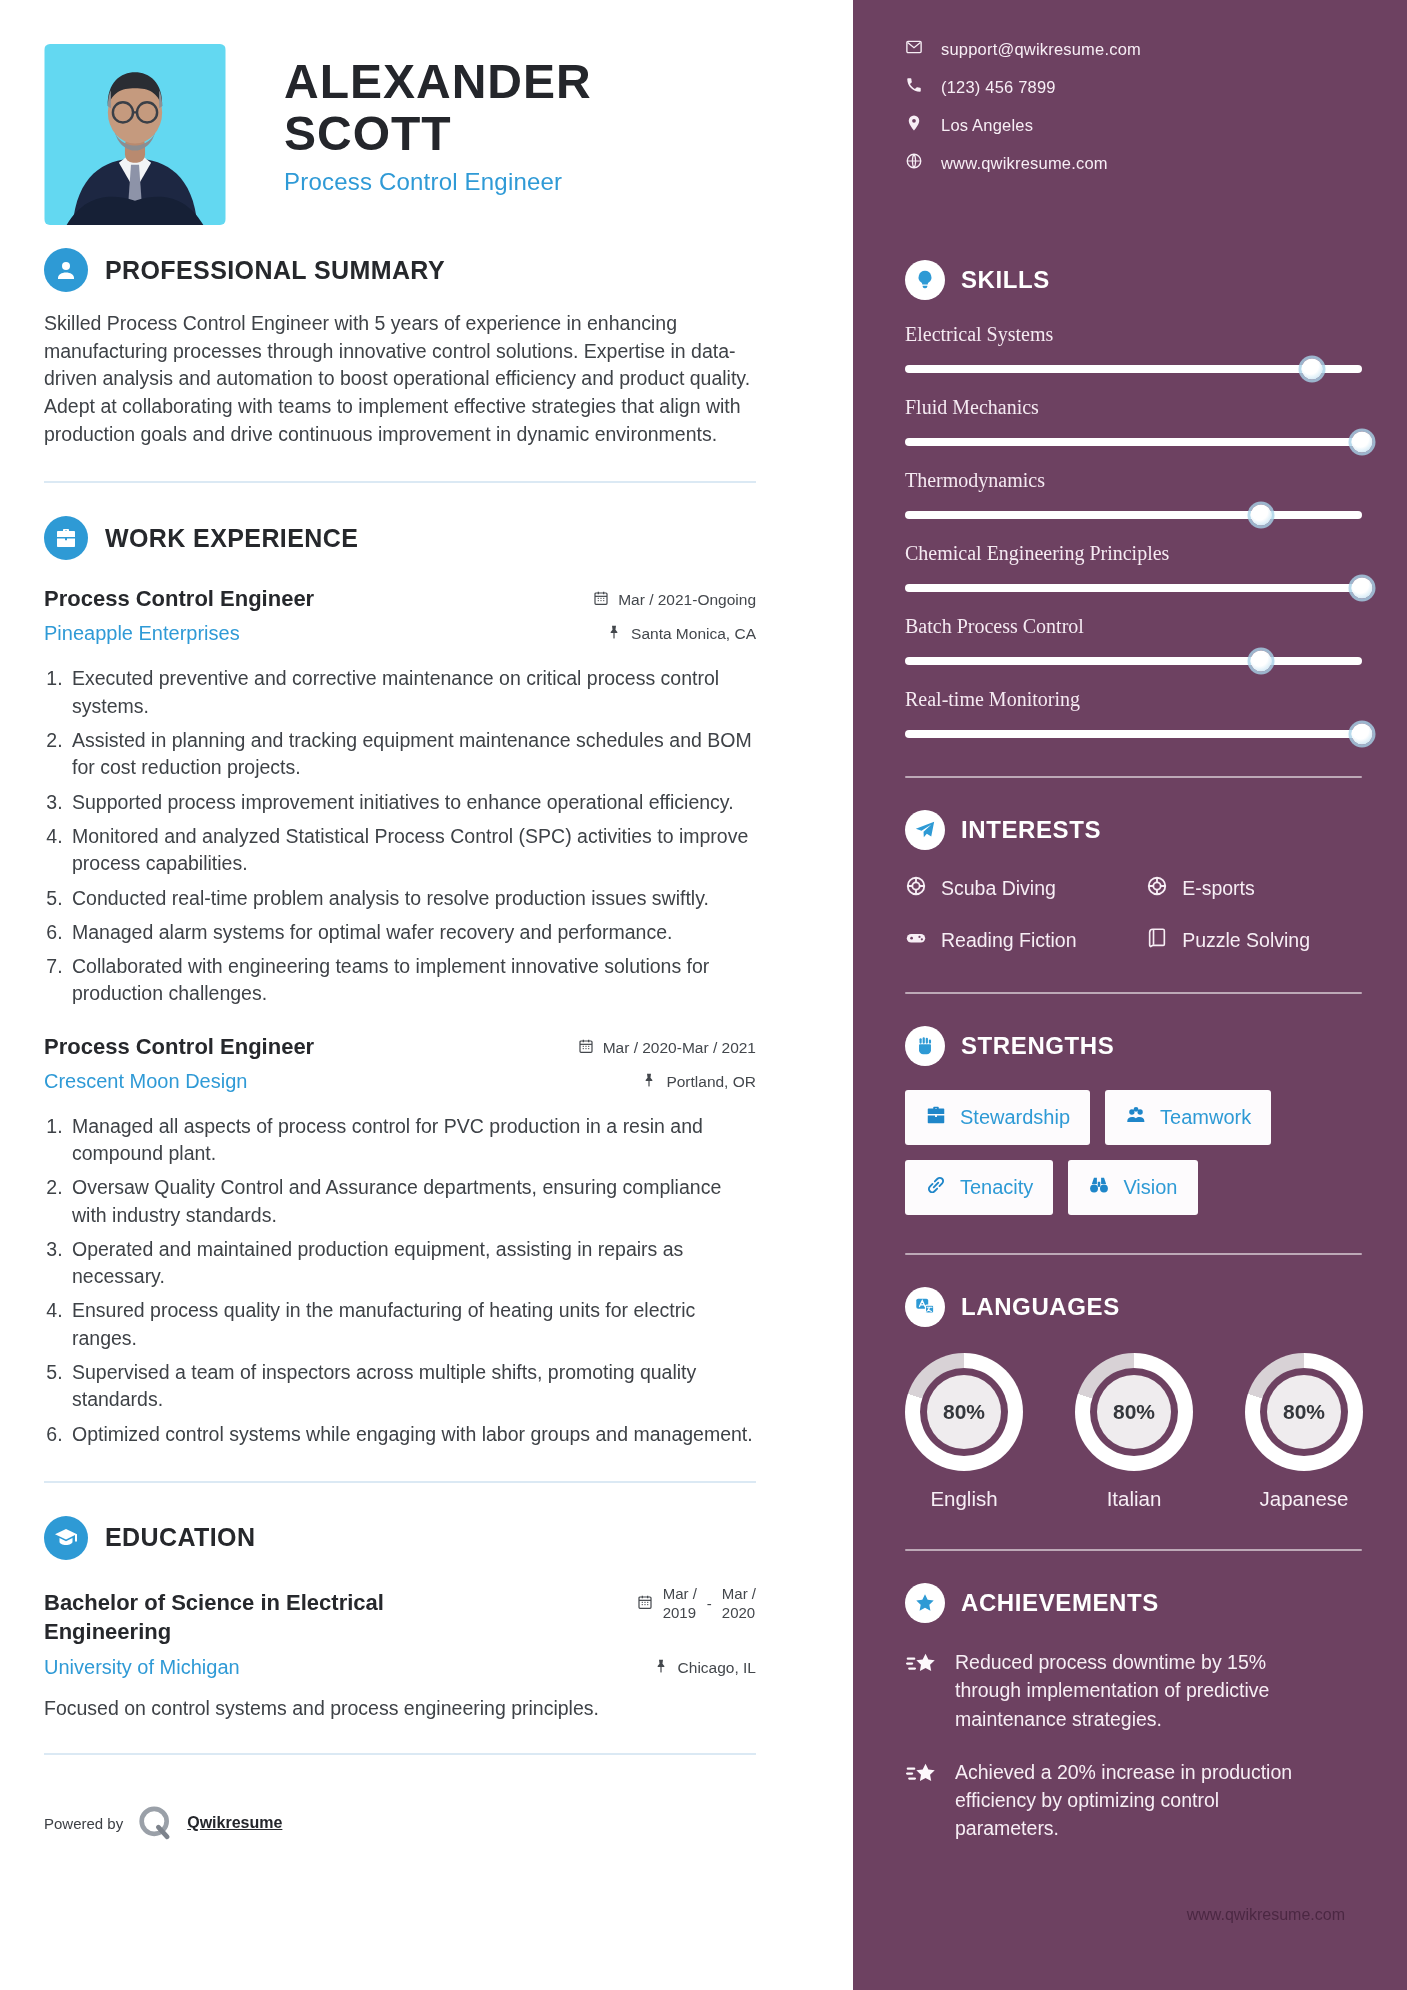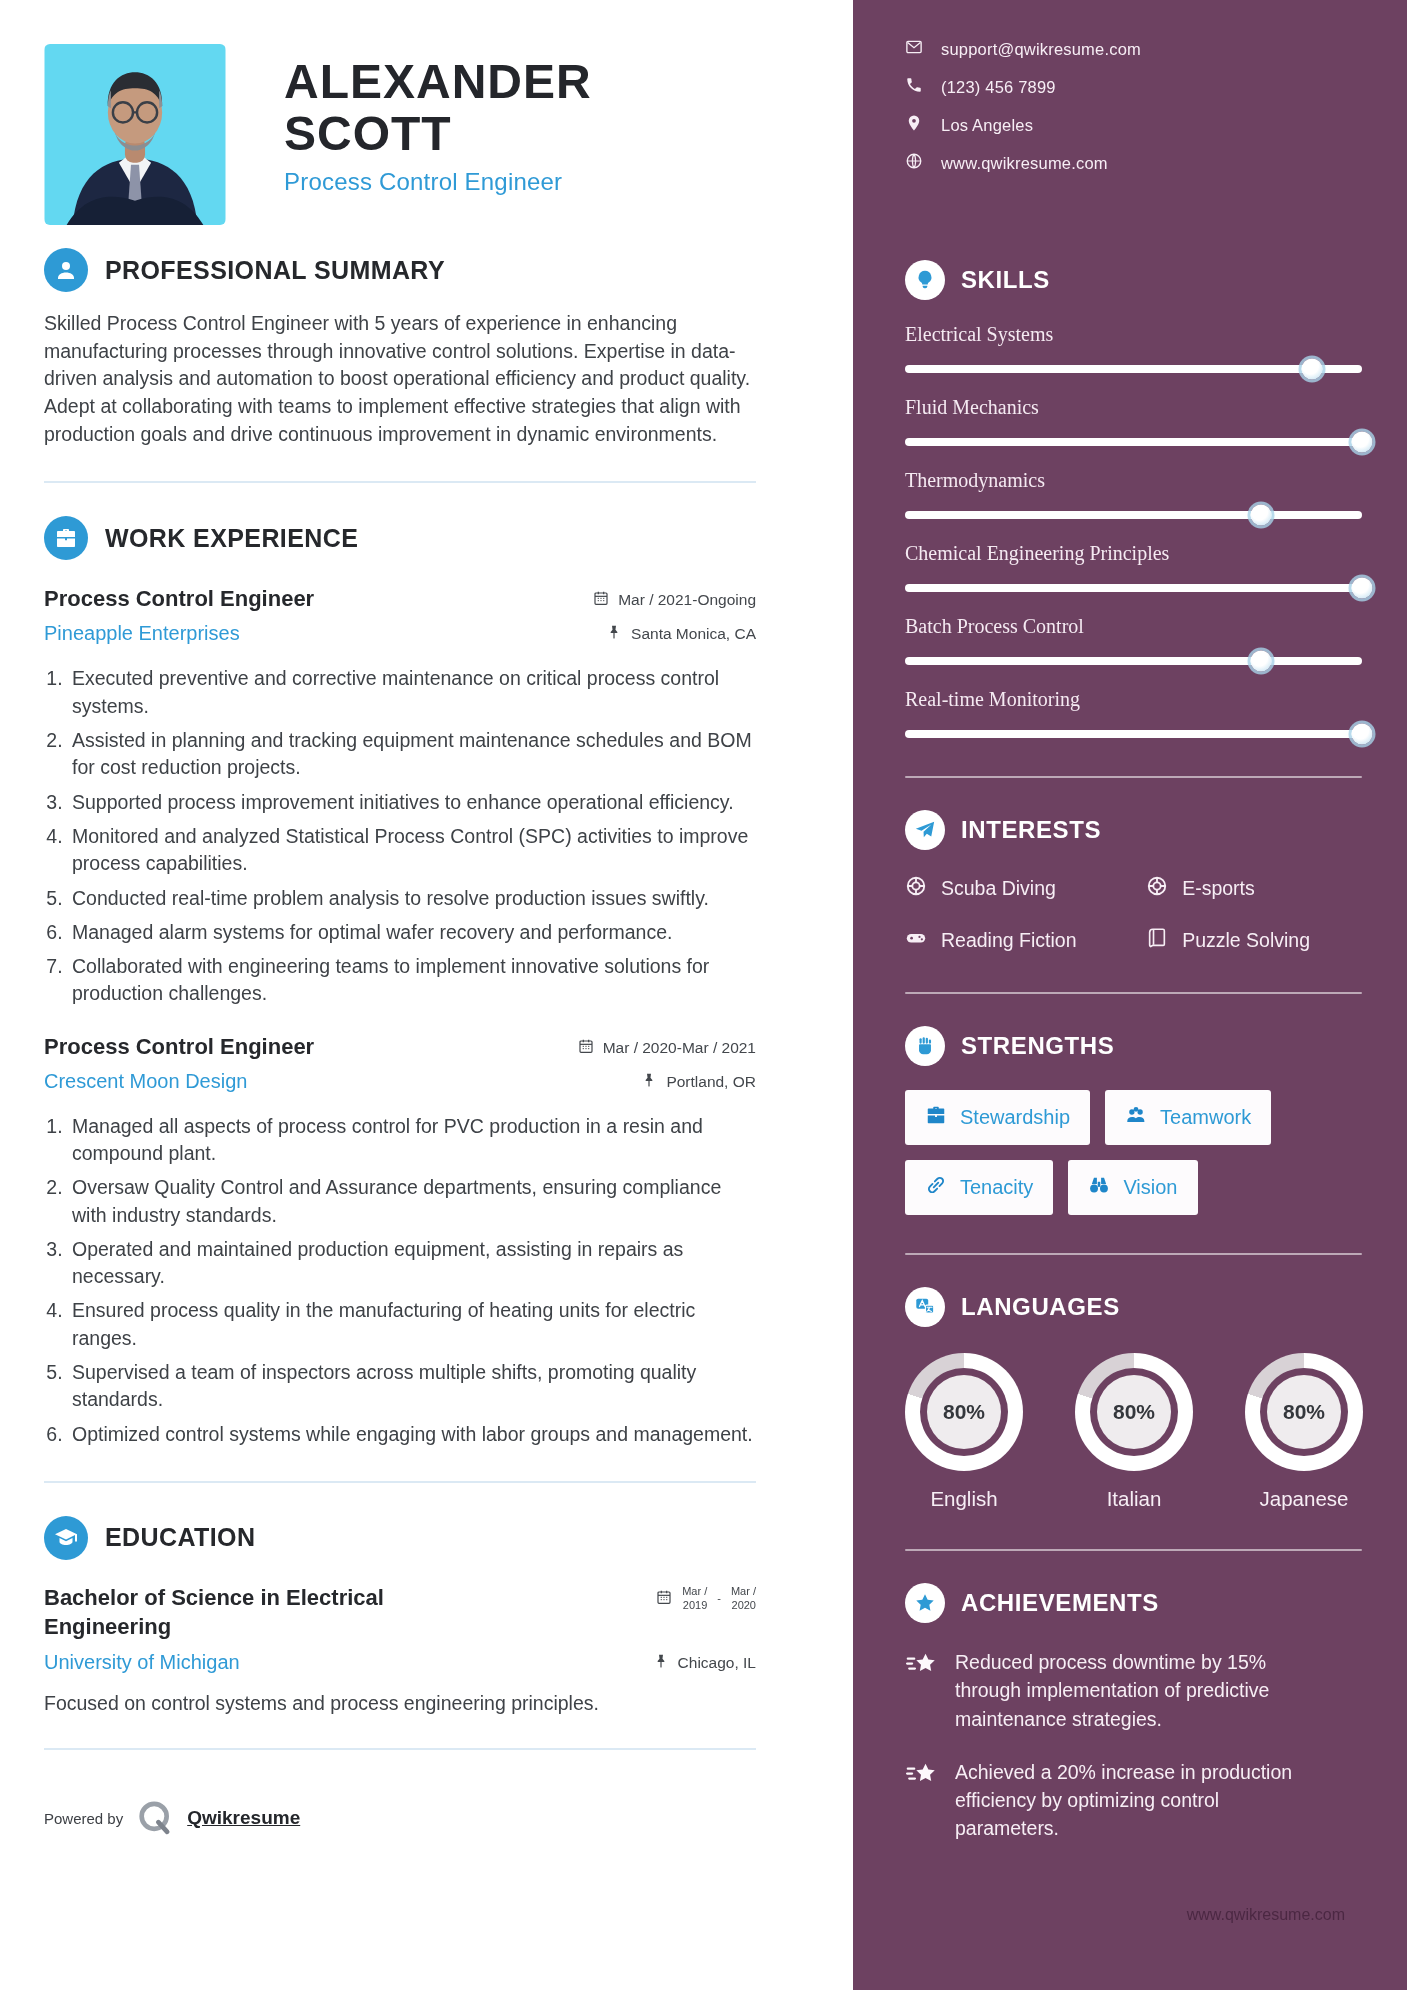--- a/index.html
+++ b/index.html
@@ -33,30 +33,30 @@
   .job-name { font-size:22px; font-weight:700; color:#26282c; }
   .meta { display:flex; align-items:center; gap:9px; font-size:15.5px; color:#43474c; }
   .meta svg { width:16px; height:16px; }
   .company { color:#2f9ad6; font-size:20px; margin-top:10px; }
   .bullets { margin:20px 0 0; padding-left:24px; font-size:19.5px; color:#3e4247; line-height:1.4; }
   .bullets li { margin-bottom:7px; padding-left:4px; }
 
   .edu-sec { margin-top:8px; }
   .edu-rows { margin-top:24px; }
   .degree { font-size:22px; font-weight:700; color:#26282c; max-width:430px; line-height:1.3; }
-  .date-cols { display:flex; align-items:center; gap:10px; font-size:11px; color:#43474c;text-align:right; }
+  .date-cols { display:flex; align-items:center; gap:10px; font-size:15px; color:#43474c; }
   .date-cols svg { width:16px; height:16px; }
   .dcol { display:flex; flex-direction:column; line-height:1.3; }
   .edu-note { font-size:19.5px; color:#3e4247; margin-top:18px; }
 
   .foot { display:flex; align-items:center; gap:12px; margin-top:48px; }
   .pby { font-size:15px; color:#3c3f44; }
   .qlogo { width:40px; height:40px; }
   .qlogo svg { width:40px; height:40px; }
-  .brand { font-size:19px; font-weight:700; color:#24262b; text-decoration:underline; cursor:pointer; }
+  .brand { font-size:16px; font-weight:700; color:#24262b; text-decoration:underline; cursor:pointer; }
 
   
   .right { width:554px; background:#6d4161; color:#f7eef5; padding:38px 45px 0 52px; position:relative;margin-left:34px; }
   .contact { display:flex; flex-direction:column; gap:16px; }
   .c-row { display:flex; align-items:center; gap:18px; font-size:16.5px; letter-spacing:.2px; cursor:pointer; }
   .c-row svg { width:18px; height:18px; flex:0 0 auto; }
 
   .rsec-head { display:flex; align-items:center; gap:16px; }
   .rico { width:40px; height:40px; border-radius:50%; background:#ffffff; color:#2e9ad5;
           display:flex; align-items:center; justify-content:center; flex:0 0 auto; }

